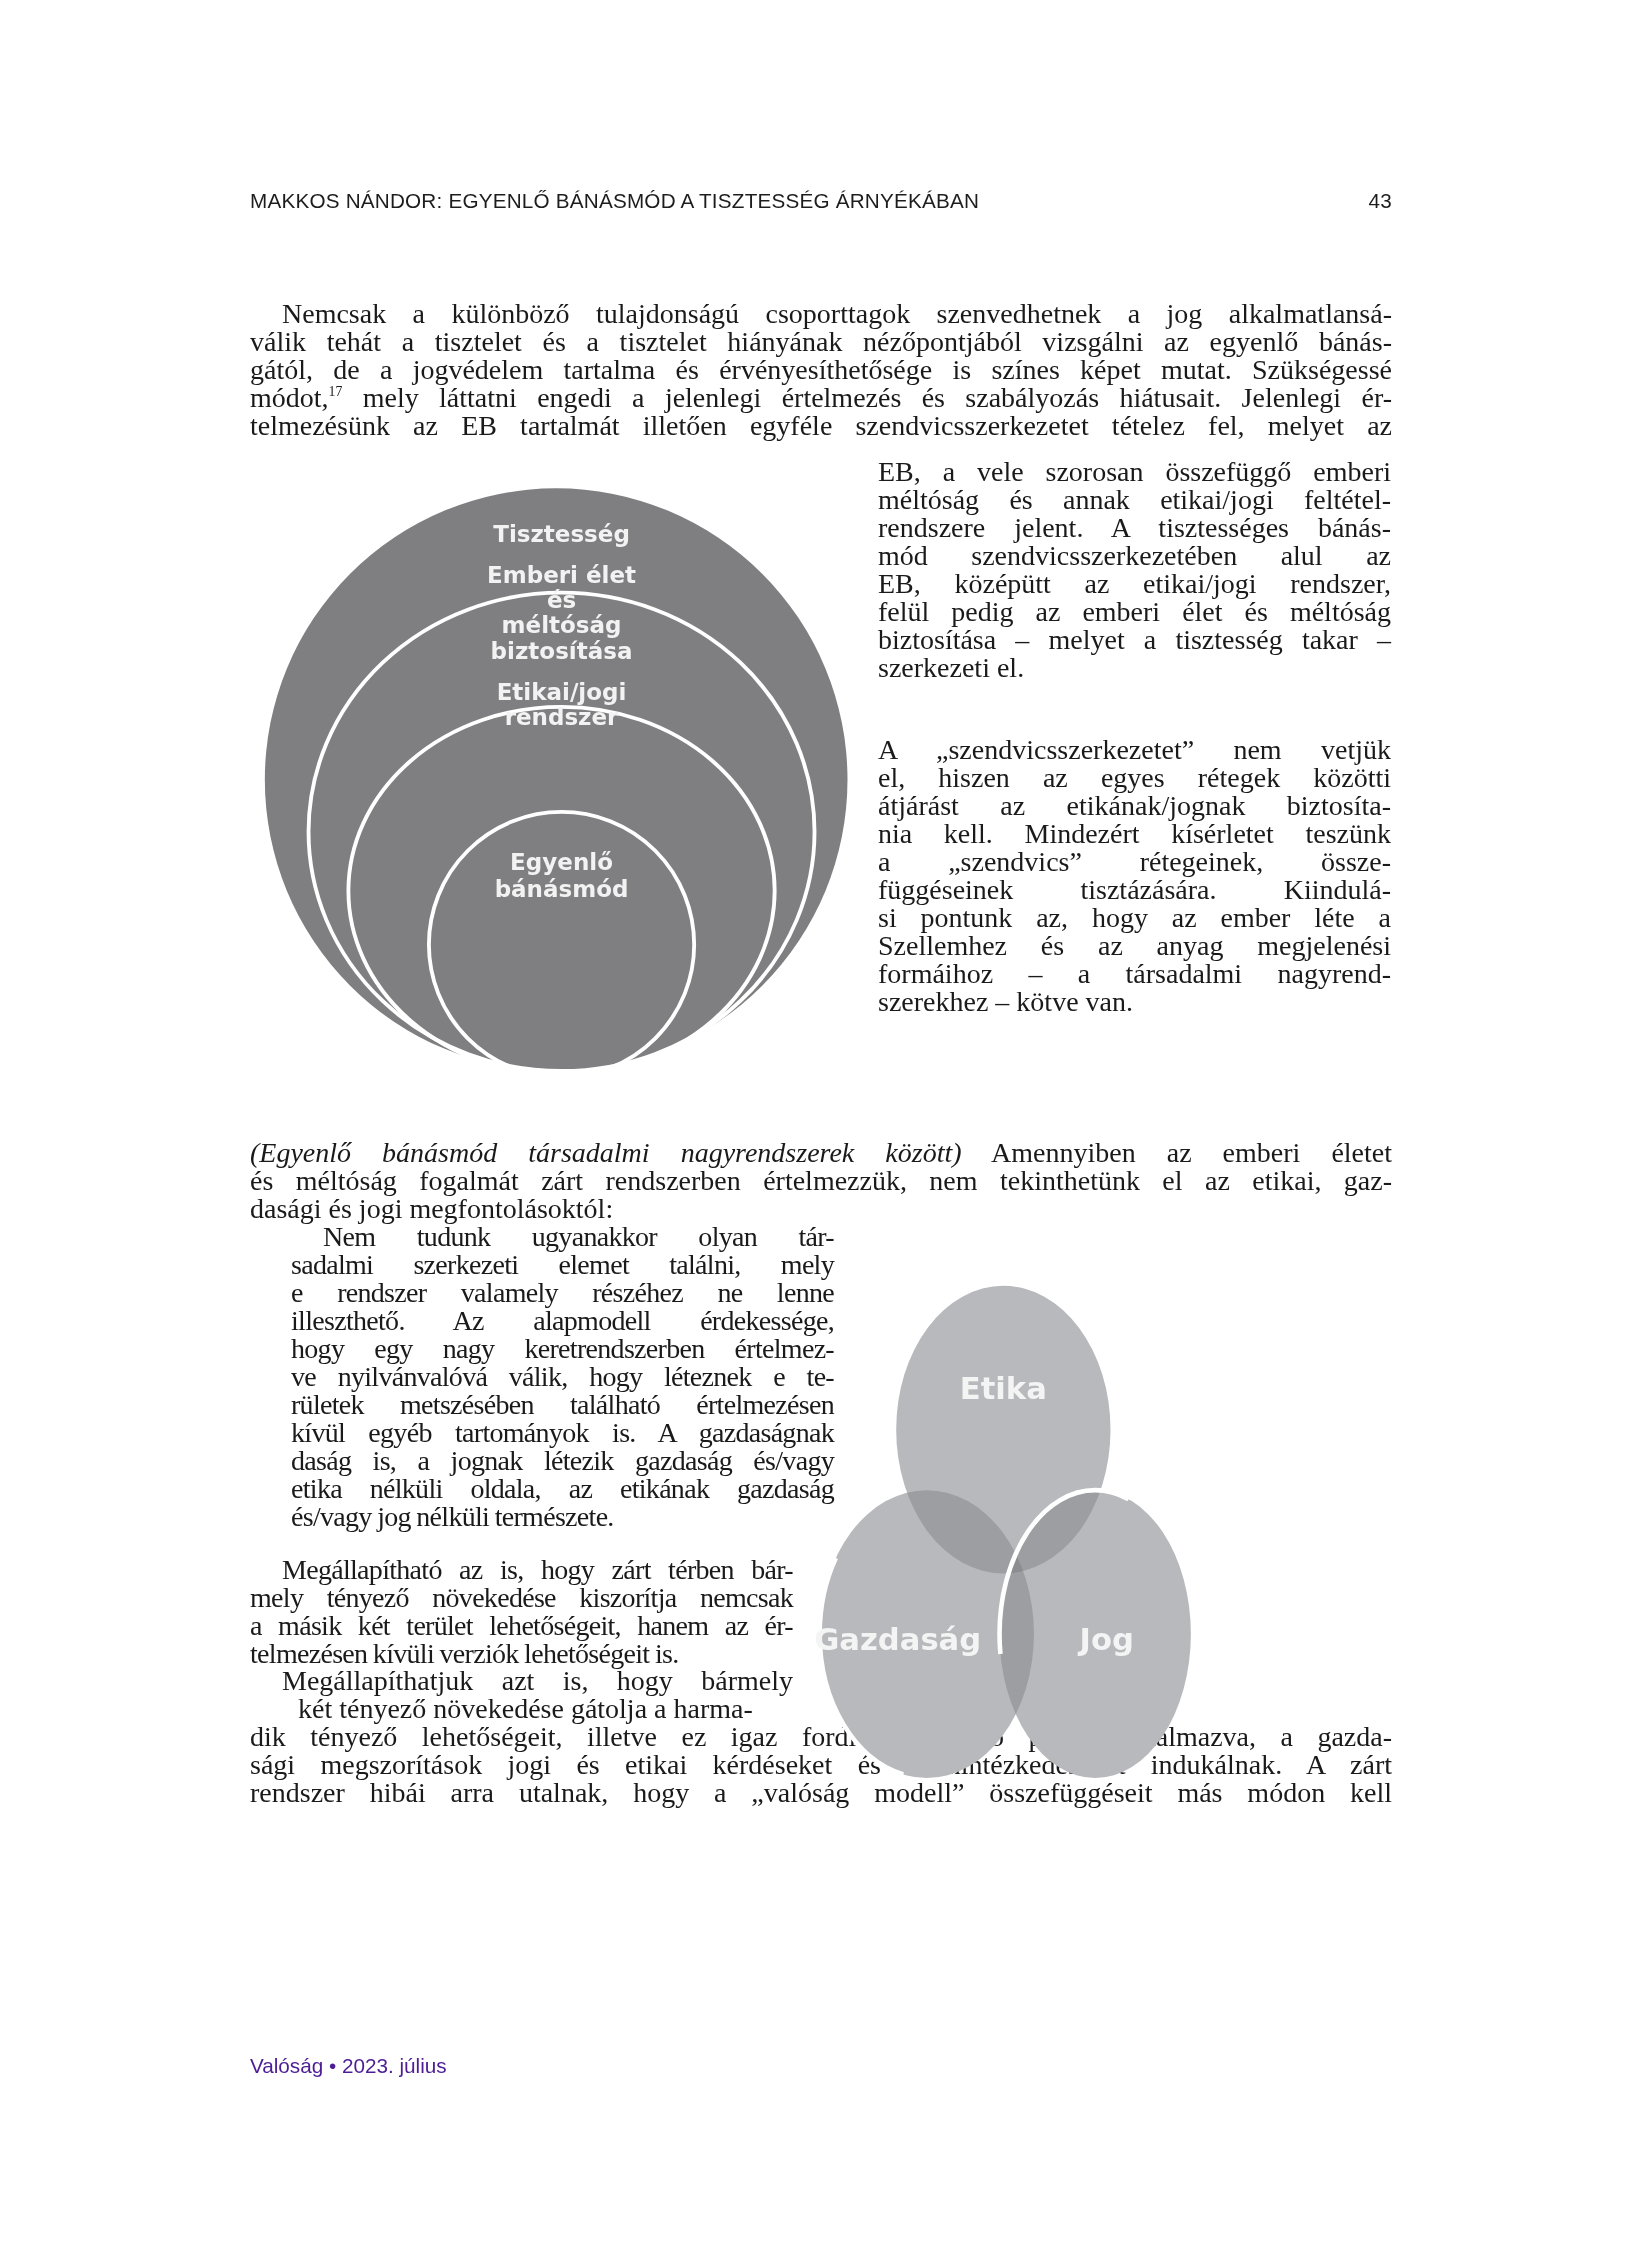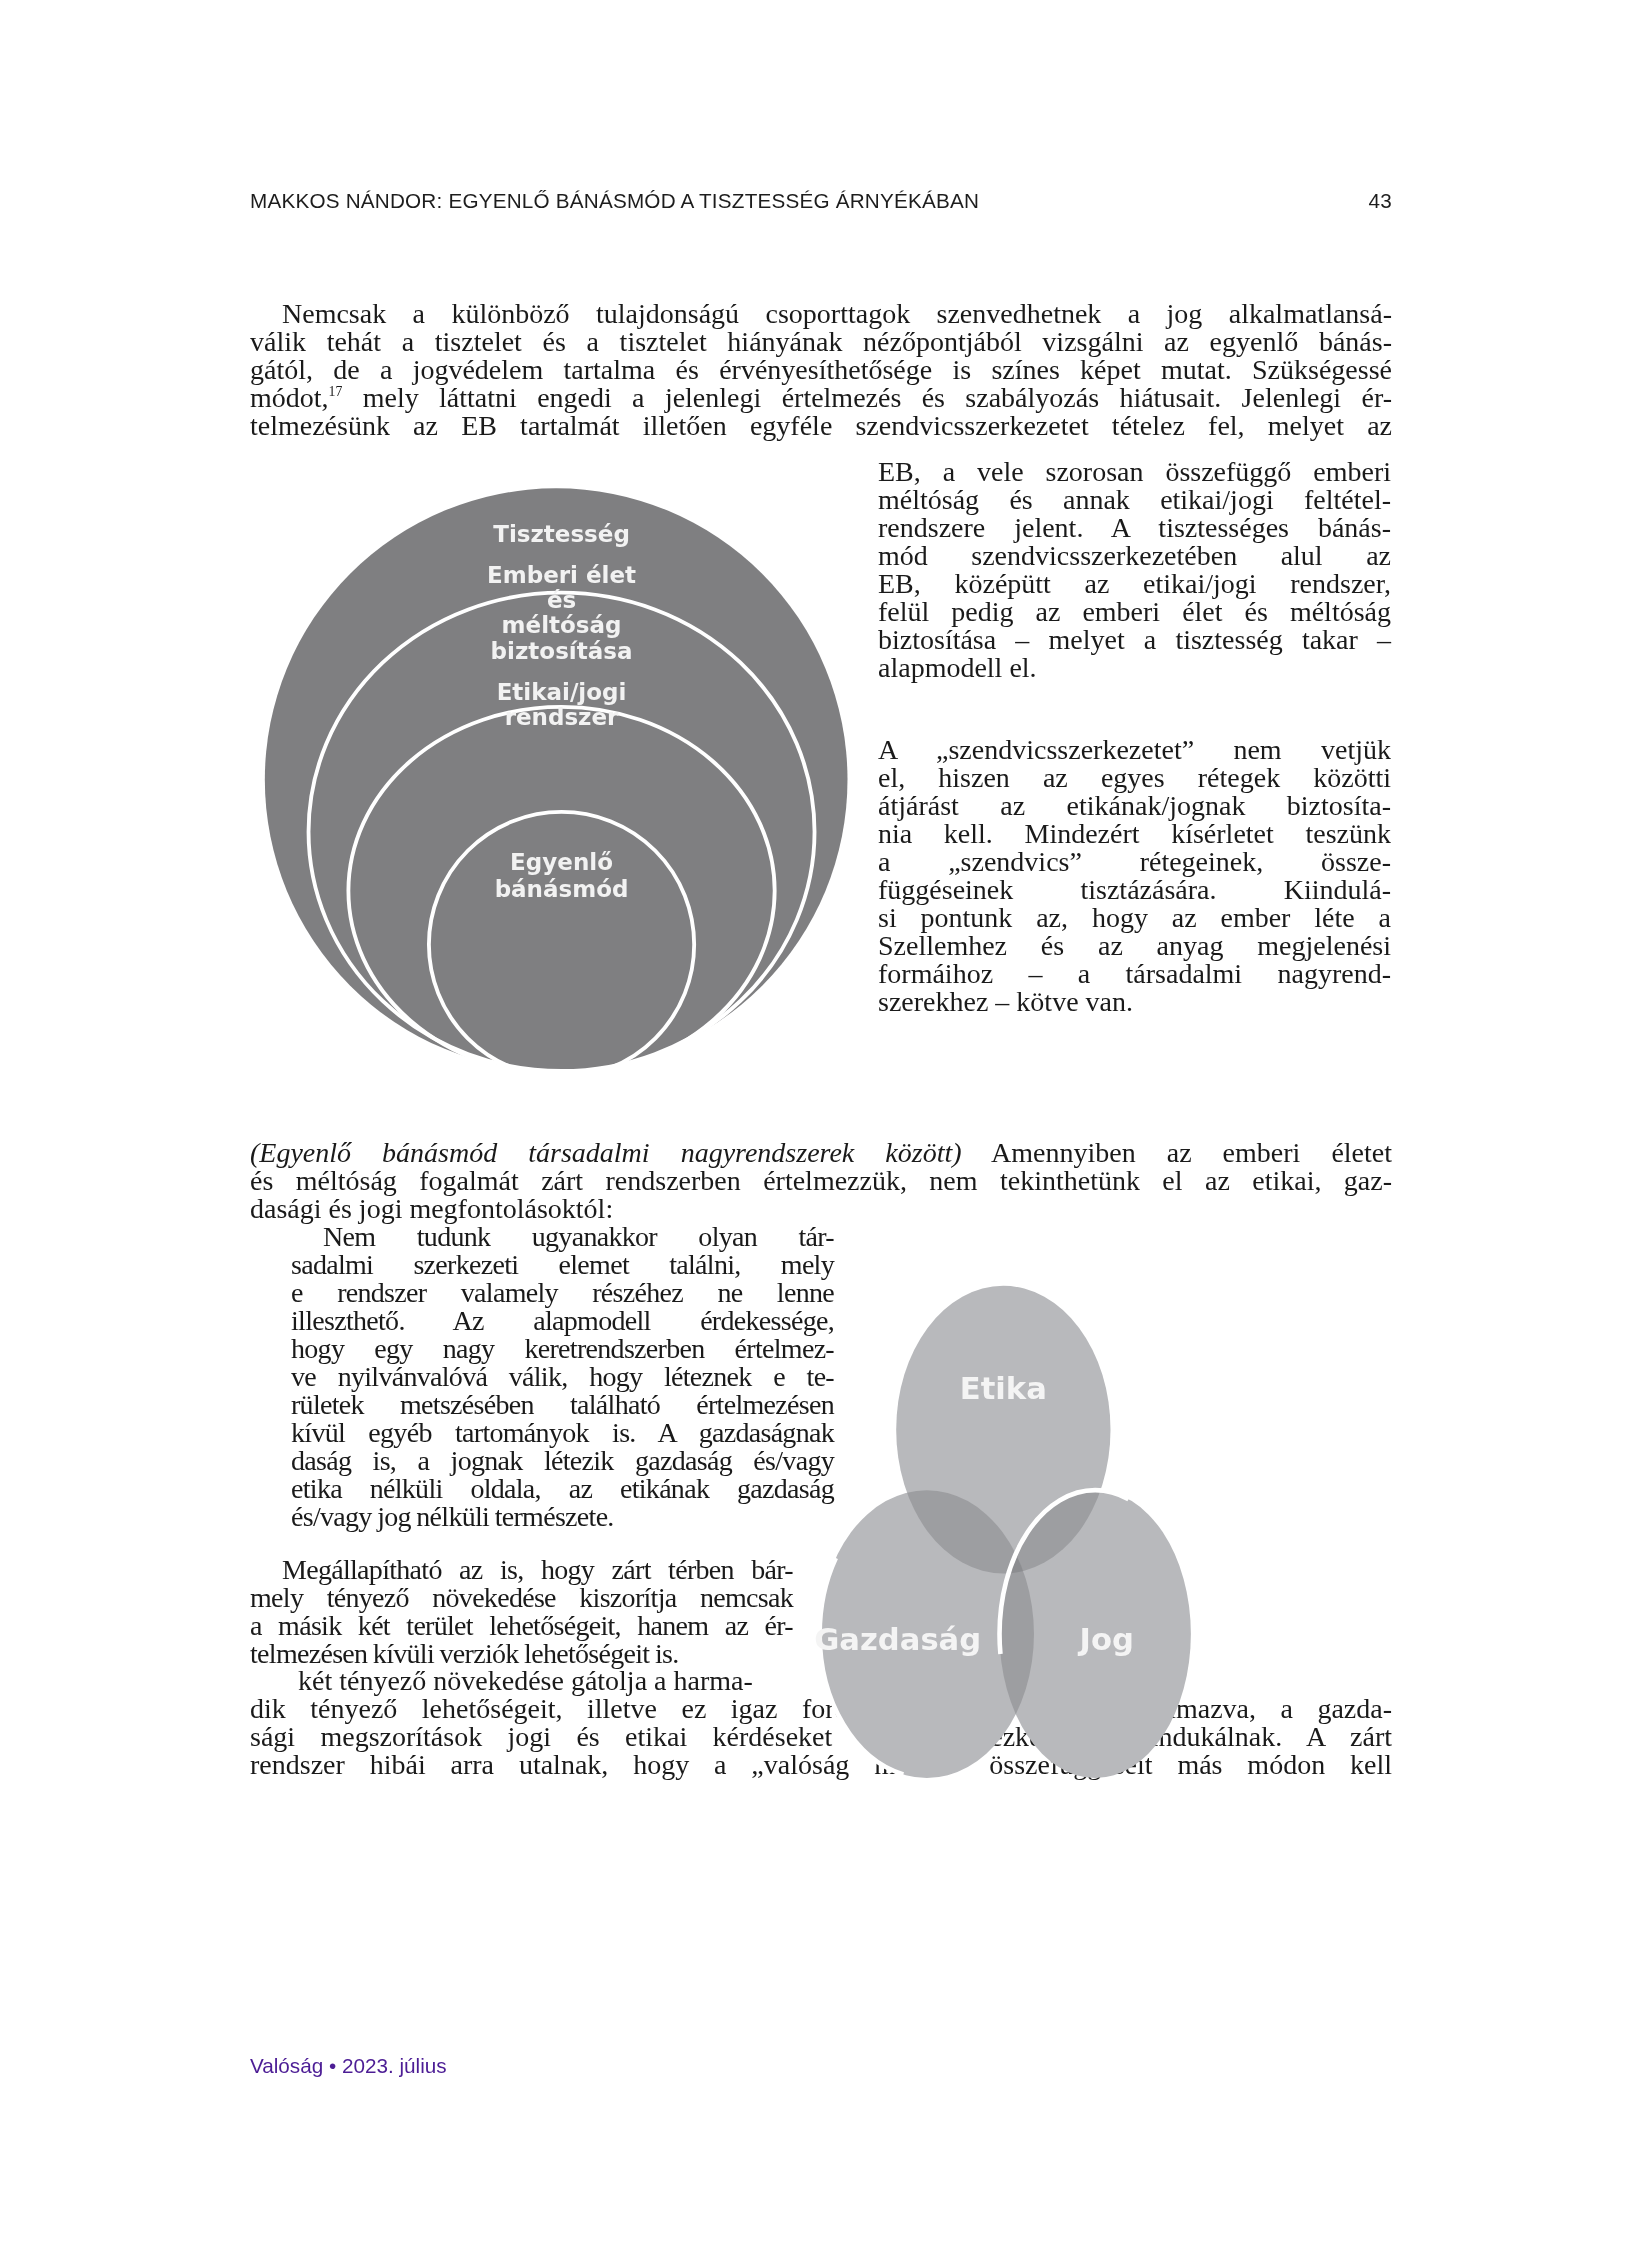--- a/index.html
+++ b/index.html
@@ -43,21 +43,21 @@
 </div>
 
 <div class="block serif" style="left:878px; top:458px; width:513px;">
   <span class="line">EB, a vele szorosan összefüggő emberi</span>
   <span class="line">méltóság és annak etikai/jogi feltétel-</span>
   <span class="line">rendszere jelent. A tisztességes bánás-</span>
   <span class="line">mód szendvicsszerkezetében alul az</span>
   <span class="line">EB, középütt az etikai/jogi rendszer,</span>
   <span class="line">felül pedig az emberi élet és méltóság</span>
   <span class="line">biztosítása – melyet a tisztesség takar –</span>
-  <span class="line last">alapmodell el.</span>
+  <span class="line last">szerkezeti el.</span>
 </div>
 
 <div class="block serif" style="left:878px; top:736px; width:513px;">
   <span class="line">A „szendvicsszerkezetet” nem vetjük</span>
   <span class="line">el, hiszen az egyes rétegek közötti</span>
   <span class="line">átjárást az etikának/jognak biztosíta-</span>
   <span class="line">nia kell. Mindezért kísérletet teszünk</span>
   <span class="line">a „szendvics” rétegeinek, össze-</span>
   <span class="line">függéseinek tisztázására. Kiindulá-</span>
   <span class="line">si pontunk az, hogy az ember léte a</span>
@@ -105,20 +105,21 @@
 </div>
 
 <div class="block serif narrow" style="left:250px; top:1556px; width:543px;">
   <span class="line indent">Megállapítható az is, hogy zárt térben bár-</span>
   <span class="line">mely tényező növekedése kiszorítja nemcsak</span>
   <span class="line">a másik két terület lehetőségeit, hanem az ér-</span>
   <span class="line last">telmezésen kívüli verziók lehetőségeit is.</span>
 </div>
 
 <div class="block serif" style="left:250px; top:1667px; width:1142px;">
+  <span class="line indent" style="width:543px;">Megállapíthatjuk azt is, hogy bármely</span>
   <span class="line last" style="width:543px;margin-left:48px;">két tényező növekedése gátolja a harma-</span>
   <span class="line">dik tényező lehetőségeit, illetve ez igaz fordítva is. Élő példát alkalmazva, a gazda-</span>
   <span class="line">sági megszorítások jogi és etikai kérdéseket és ellenintézkedéseket indukálnak. A zárt</span>
   <span class="line">rendszer hibái arra utalnak, hogy a „valóság modell” összefüggéseit más módon kell</span>
 </div>
 
 <svg style="position:absolute; left:812px; top:1280px;" width="398" height="506" viewBox="0 0 520 660">
   <defs>
     <clipPath id="clipTop">
         <ellipse cx="250" cy="195" rx="140" ry="188"></ellipse>

